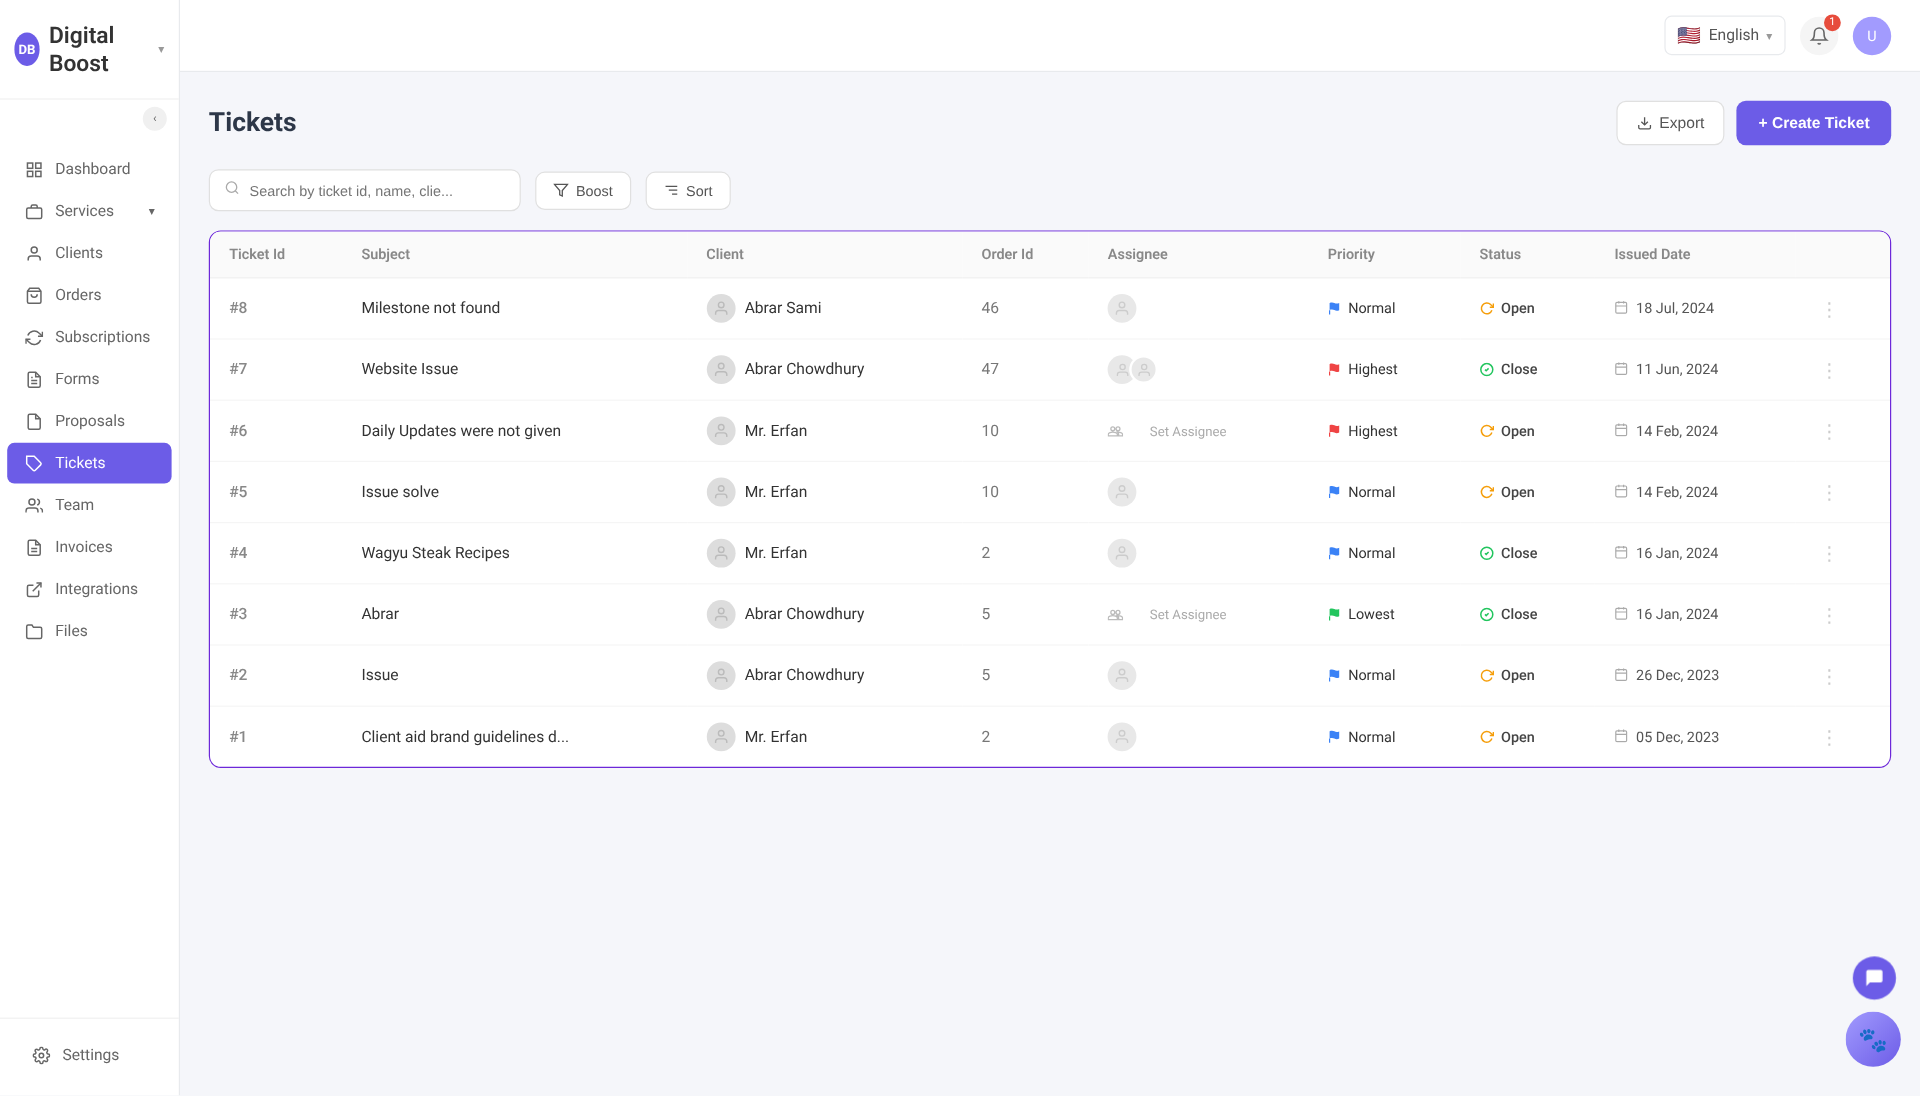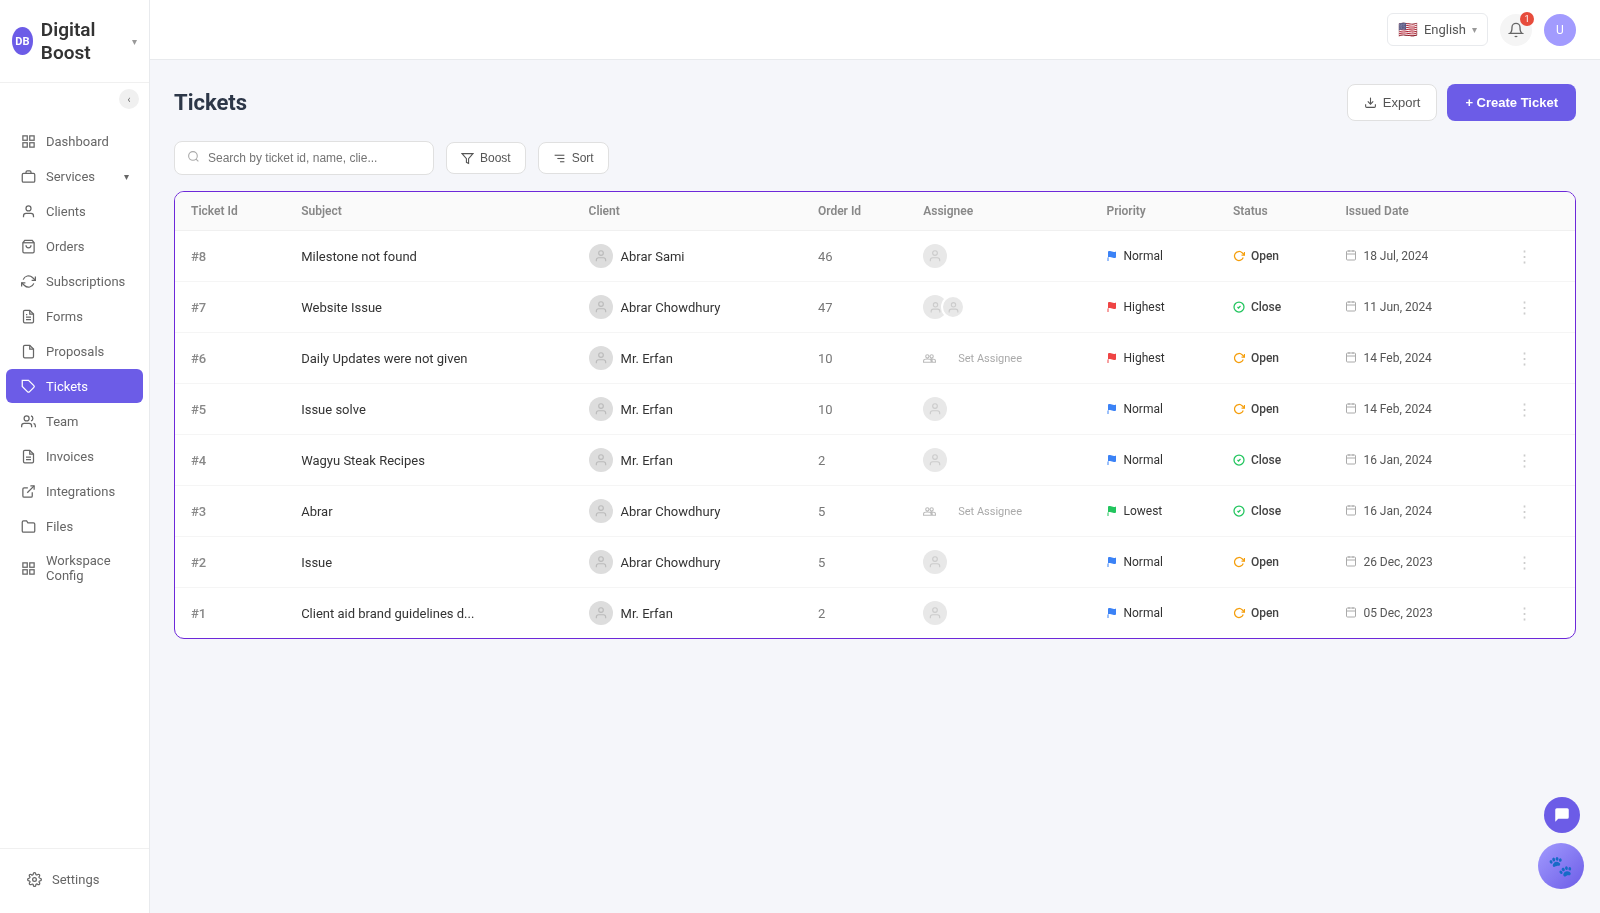--- a/index.html
+++ b/index.html
@@ -219,31 +219,20 @@
 
     <div class="nav-item">
       <span class="nav-icon">
         <svg width="15" height="15" viewBox="0 0 24 24" fill="none" stroke="currentColor" stroke-width="2">
             <path d="M22 19a2 2 0 01-2 2H4a2 2 0 01-2-2V5a2 2 0 012-2h5l2 3h9a2 2 0 012 2z"></path>
           </svg>
       </span>
       <span class="nav-label">Files</span>
     </div>
 
-    <div class="nav-item">
-      <span class="nav-icon">
-        <svg width="15" height="15" viewBox="0 0 24 24" fill="none" stroke="currentColor" stroke-width="2">
-            <rect x="3" y="3" width="7" height="7"></rect>
-            <rect x="14" y="3" width="7" height="7"></rect>
-            <rect x="3" y="14" width="7" height="7"></rect>
-            <rect x="14" y="14" width="7" height="7"></rect>
-          </svg>
-      </span>
-      <span class="nav-label">Workspace Config</span>
-    </div>
   </nav>
 
   <div class="sidebar-footer">
     <div class="nav-item">
       <span class="nav-icon">
         <svg width="15" height="15" viewBox="0 0 24 24" fill="none" stroke="currentColor" stroke-width="2">
             <circle cx="12" cy="12" r="3"></circle>
             <path d="M19.4 15a1.65 1.65 0 00.33 1.82l.06.06a2 2 0 010 2.83 2 2 0 01-2.83 0l-.06-.06a1.65 1.65 0 00-1.82-.33 1.65 1.65 0 00-1 1.51V21a2 2 0 01-2 2 2 2 0 01-2-2v-.09A1.65 1.65 0 009 19.4a1.65 1.65 0 00-1.82.33l-.06.06a2 2 0 01-2.83 0 2 2 0 010-2.83l.06-.06A1.65 1.65 0 004.68 15a1.65 1.65 0 00-1.51-1H3a2 2 0 01-2-2 2 2 0 012-2h.09A1.65 1.65 0 004.6 9a1.65 1.65 0 00-.33-1.82l-.06-.06a2 2 0 010-2.83 2 2 0 012.83 0l.06.06A1.65 1.65 0 009 4.68a1.65 1.65 0 001-1.51V3a2 2 0 012-2 2 2 0 012 2v.09a1.65 1.65 0 001 1.51 1.65 1.65 0 001.82-.33l.06-.06a2 2 0 012.83 0 2 2 0 010 2.83l-.06.06A1.65 1.65 0 0019.4 9a1.65 1.65 0 001.51 1H21a2 2 0 012 2 2 2 0 01-2 2h-.09a1.65 1.65 0 00-1.51 1z"></path>
           </svg>
       </span>

